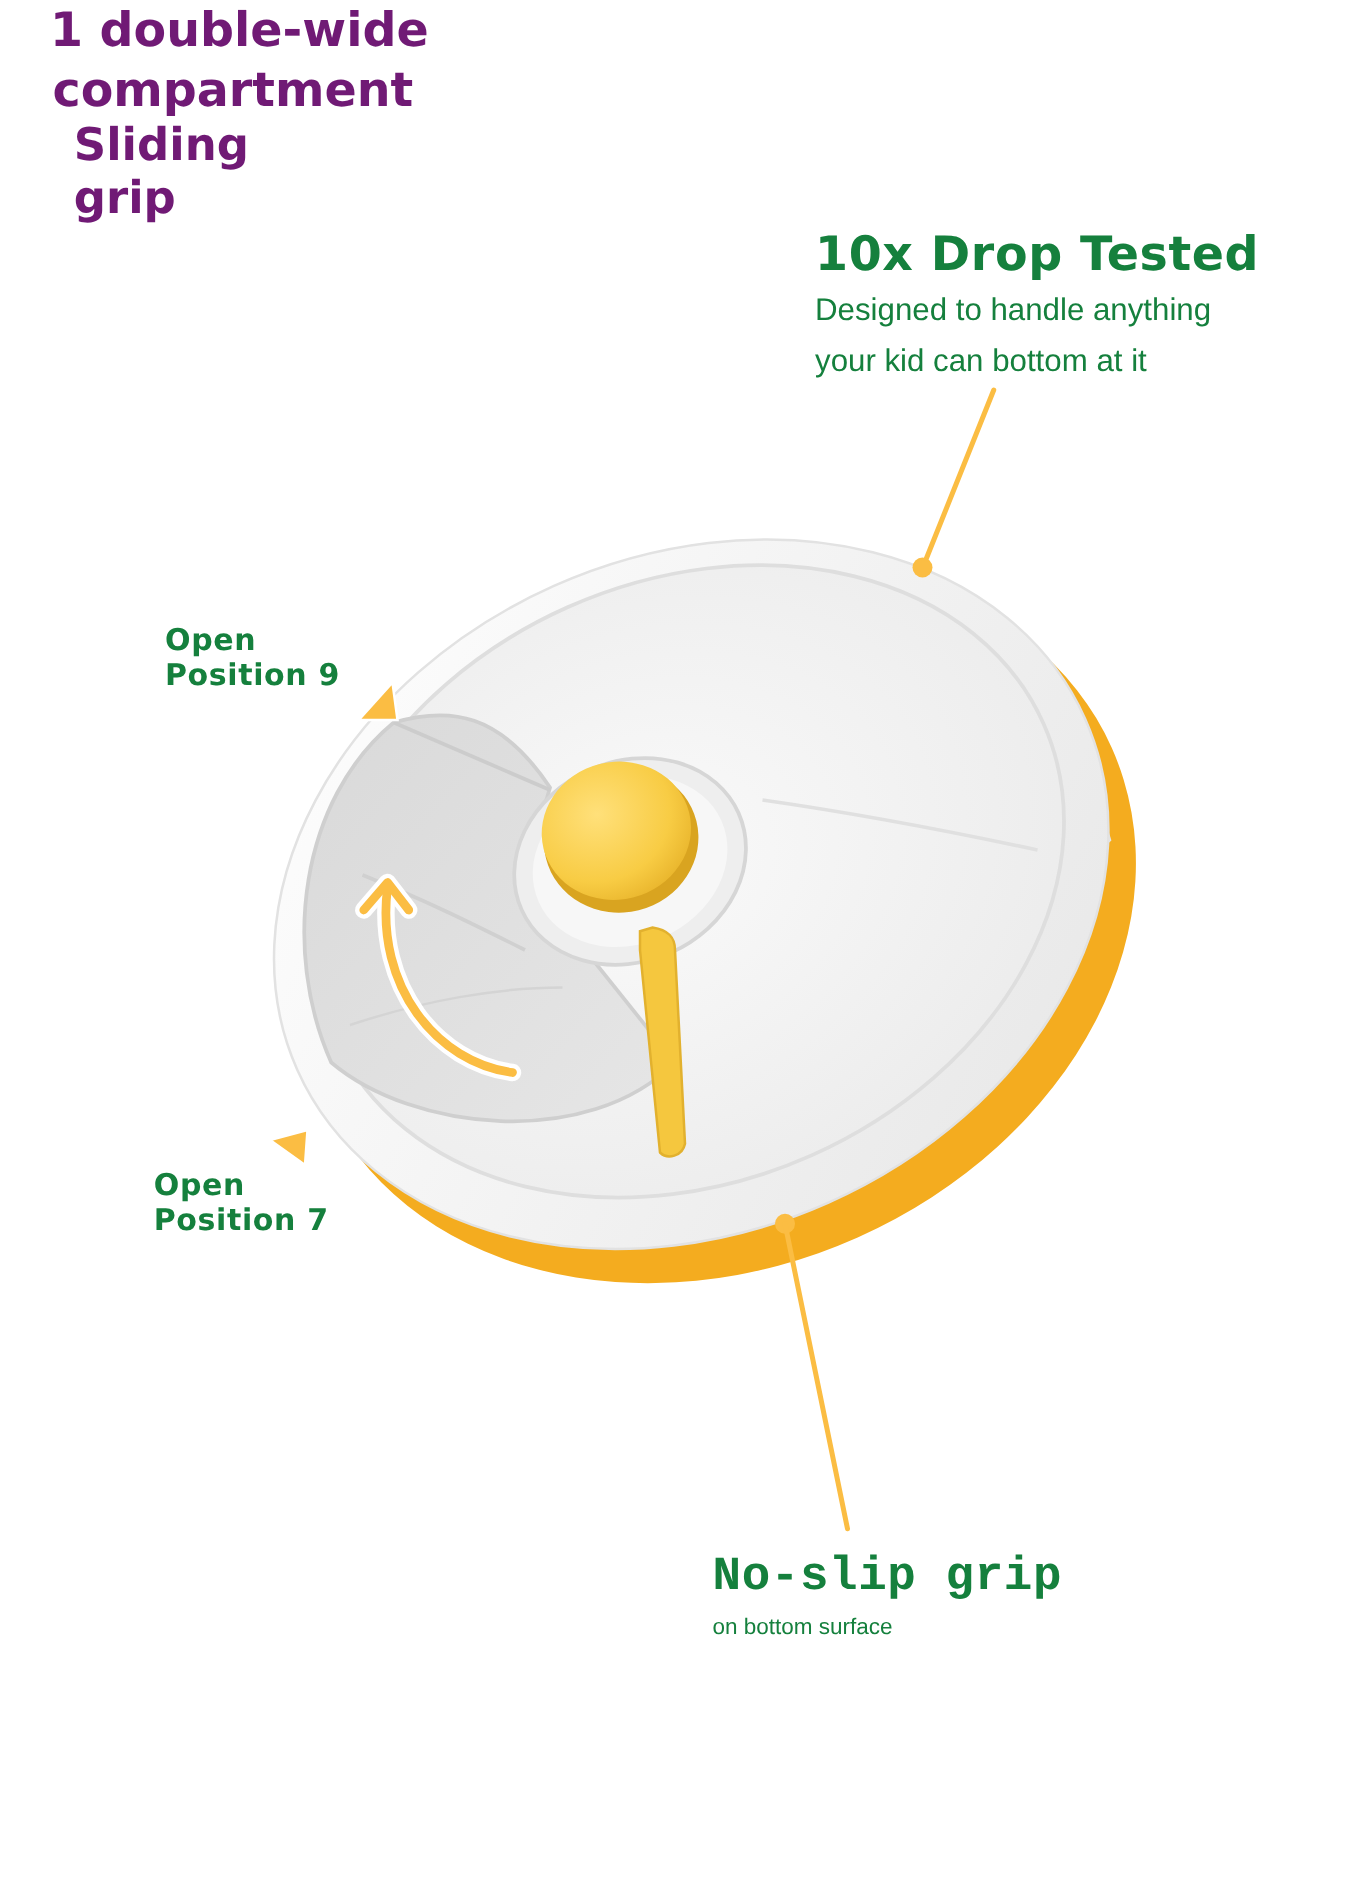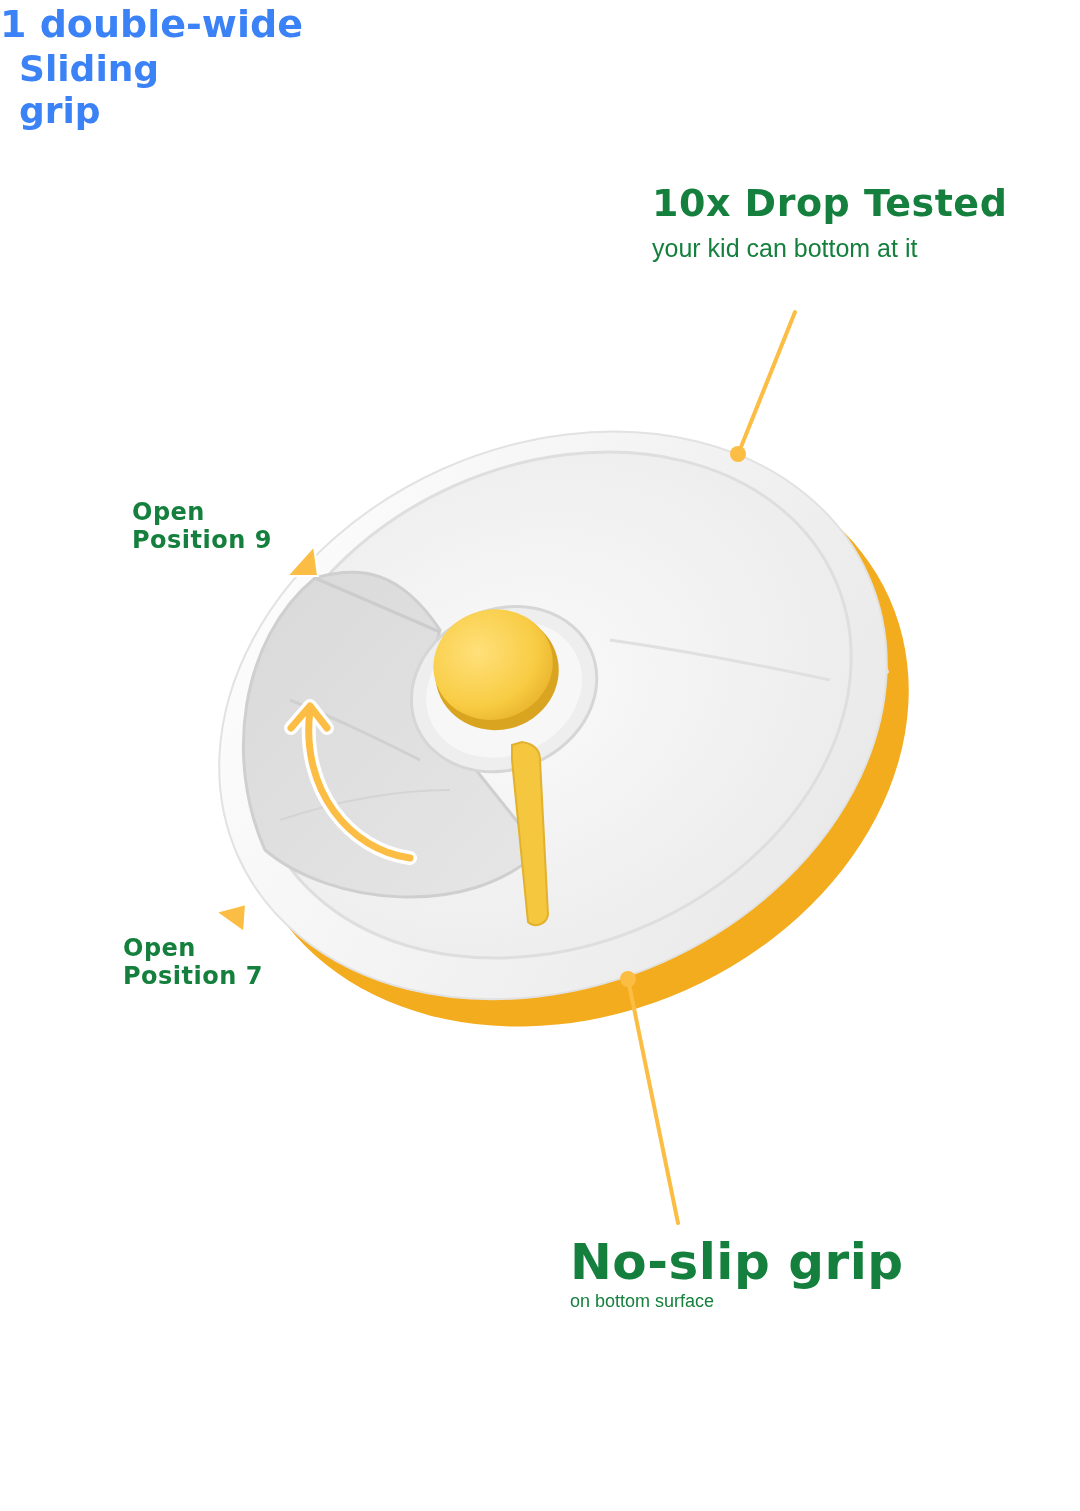--- a/index.html
+++ b/index.html
@@ -41,38 +41,39 @@
       font-weight: normal;
       white-space: nowrap;
     }
     
     #drop-tested { left: 652px; top: 180px; }
     #drop-tested .headline { font-size: 38px; line-height: 46px; }
     #drop-tested .subline { font-size: 25px; line-height: 37px; margin-top: 4px; }
 
     
     #no-slip { left: 570px; top: 1238px; }
-    #no-slip .headline { font-size: 50px; line-height: 48px; }
+    #no-slip .headline { font-size: 38px; line-height: 48px; font-family: Liberation Mono, monospace; }
     #no-slip .subline { font-size: 18px; line-height: 30px; margin-top: 0px; }
 
     
     .pos-label .headline { font-size: 24px; line-height: 28px; }
     #pos2 { left: 132px; top: 498px; }
     #pos1 { left: 123px; top: 934px; }
 
     
     .outlined {
-      color: #3b82f6;
+      color: #701a75;
       font-family: "DejaVu Sans", sans-serif;
       font-weight: bold;
       white-space: nowrap;
       text-shadow:
         -3px -3px 0 #fff, 3px -3px 0 #fff, -3px 3px 0 #fff, 3px 3px 0 #fff,
         0 -4px 0 #fff, 0 4px 0 #fff, -4px 0 0 #fff, 4px 0 0 #fff,
         -2px -4px 0 #fff, 2px 4px 0 #fff, 4px -2px 0 #fff, -4px 2px 0 #fff;
+      margin-left: 40px;
     }
     #compartment { left: 428px; top: 508px; }
     #compartment .line { font-size: 38px; line-height: 48px; }
     #compartment .line2 { margin-left: 2px; }
 
     #sliding-door { left: 444px; top: 812px; }
     #sliding-door .line { font-size: 36px; line-height: 42px; padding-left: 19px; }
   </style>
 </head>
 <body>
@@ -151,30 +152,32 @@
     </g>
 
     <g>
       <circle cx="628" cy="979" r="8" fill="#fbbd43"></circle>
       <line x1="628" y1="979" x2="678" y2="1223" stroke="#fbbd43" stroke-width="4" stroke-linecap="round"></line>
     </g>
   </svg>
 
   <div class="callout" id="drop-tested">
     <div class="headline">10x Drop Tested</div>
+    <div class="subline">Designed to handle anything</div>
     <div class="subline">your kid can bottom at it</div>
   </div>
 
   <div class="callout pos-label" id="pos2">
     <div class="headline">Open</div>
     <div class="headline">Position 9</div>
   </div>
 
   <div class="outlined" id="compartment">
     <div class="line">1 double-wide</div>
+    <div class="line line2">compartment</div>
   </div>
 
   <div class="outlined" id="sliding-door">
     <div class="line">Sliding</div>
     <div class="line">grip</div>
   </div>
 
   <div class="callout pos-label" id="pos1">
     <div class="headline">Open</div>
     <div class="headline">Position 7</div>

